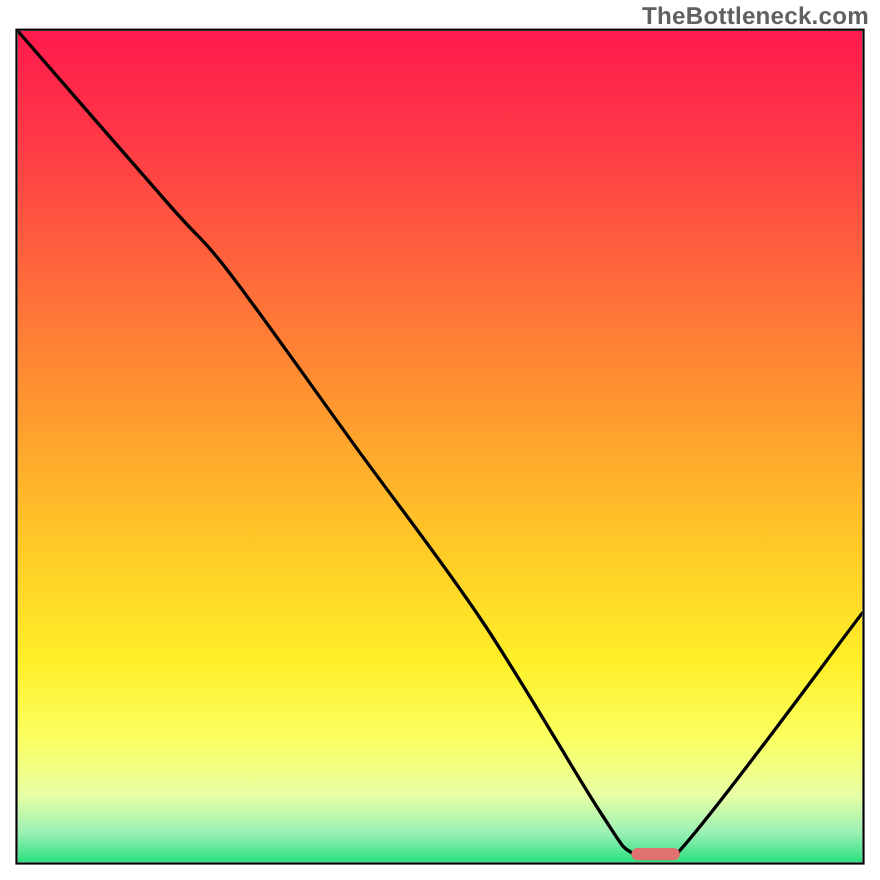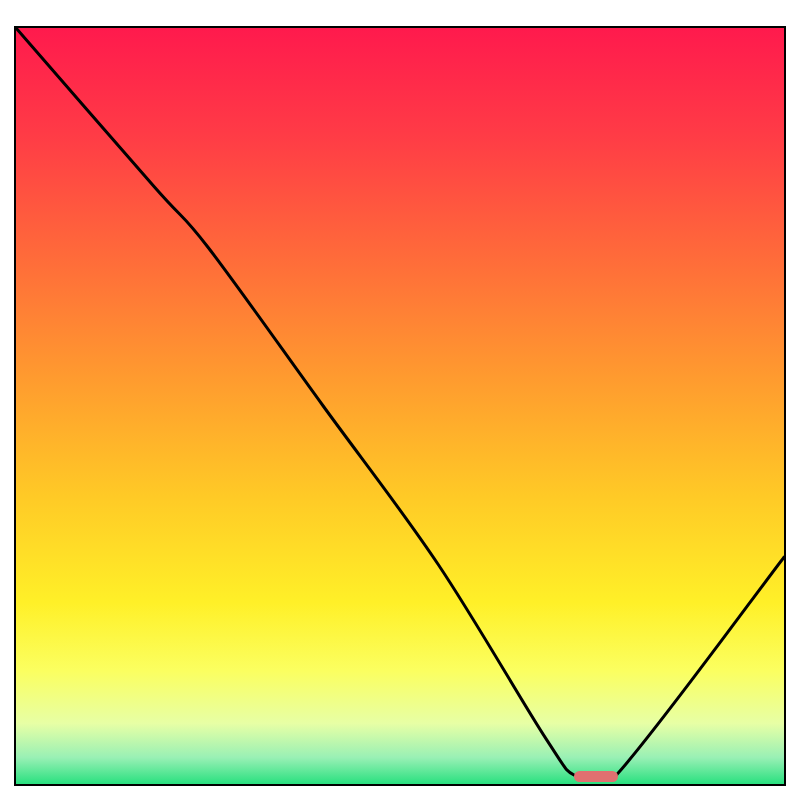--- a/index.html
+++ b/index.html
@@ -60,20 +60,21 @@
     border-radius: 6px;
     background: #e17070;
     z-index: 12;
   }
 </style>
 </head>
 <body>
 
 <div class="stage">
 
+  <div class="watermark">TheBottleneck.com</div>
 
   <div class="gradient">
     <svg width="768" height="756" viewBox="0 0 768 756" preserveAspectRatio="none">
       <defs>
         <linearGradient id="bg-grad" x1="0" y1="0" x2="0" y2="1">
 
         <stop offset="0.00%" stop-color="#ff1a4d"></stop>
             <stop offset="14.00%" stop-color="#ff3b46"></stop>
             <stop offset="30.00%" stop-color="#ff6a3a"></stop>
             <stop offset="46.00%" stop-color="#ff9a2f"></stop>

